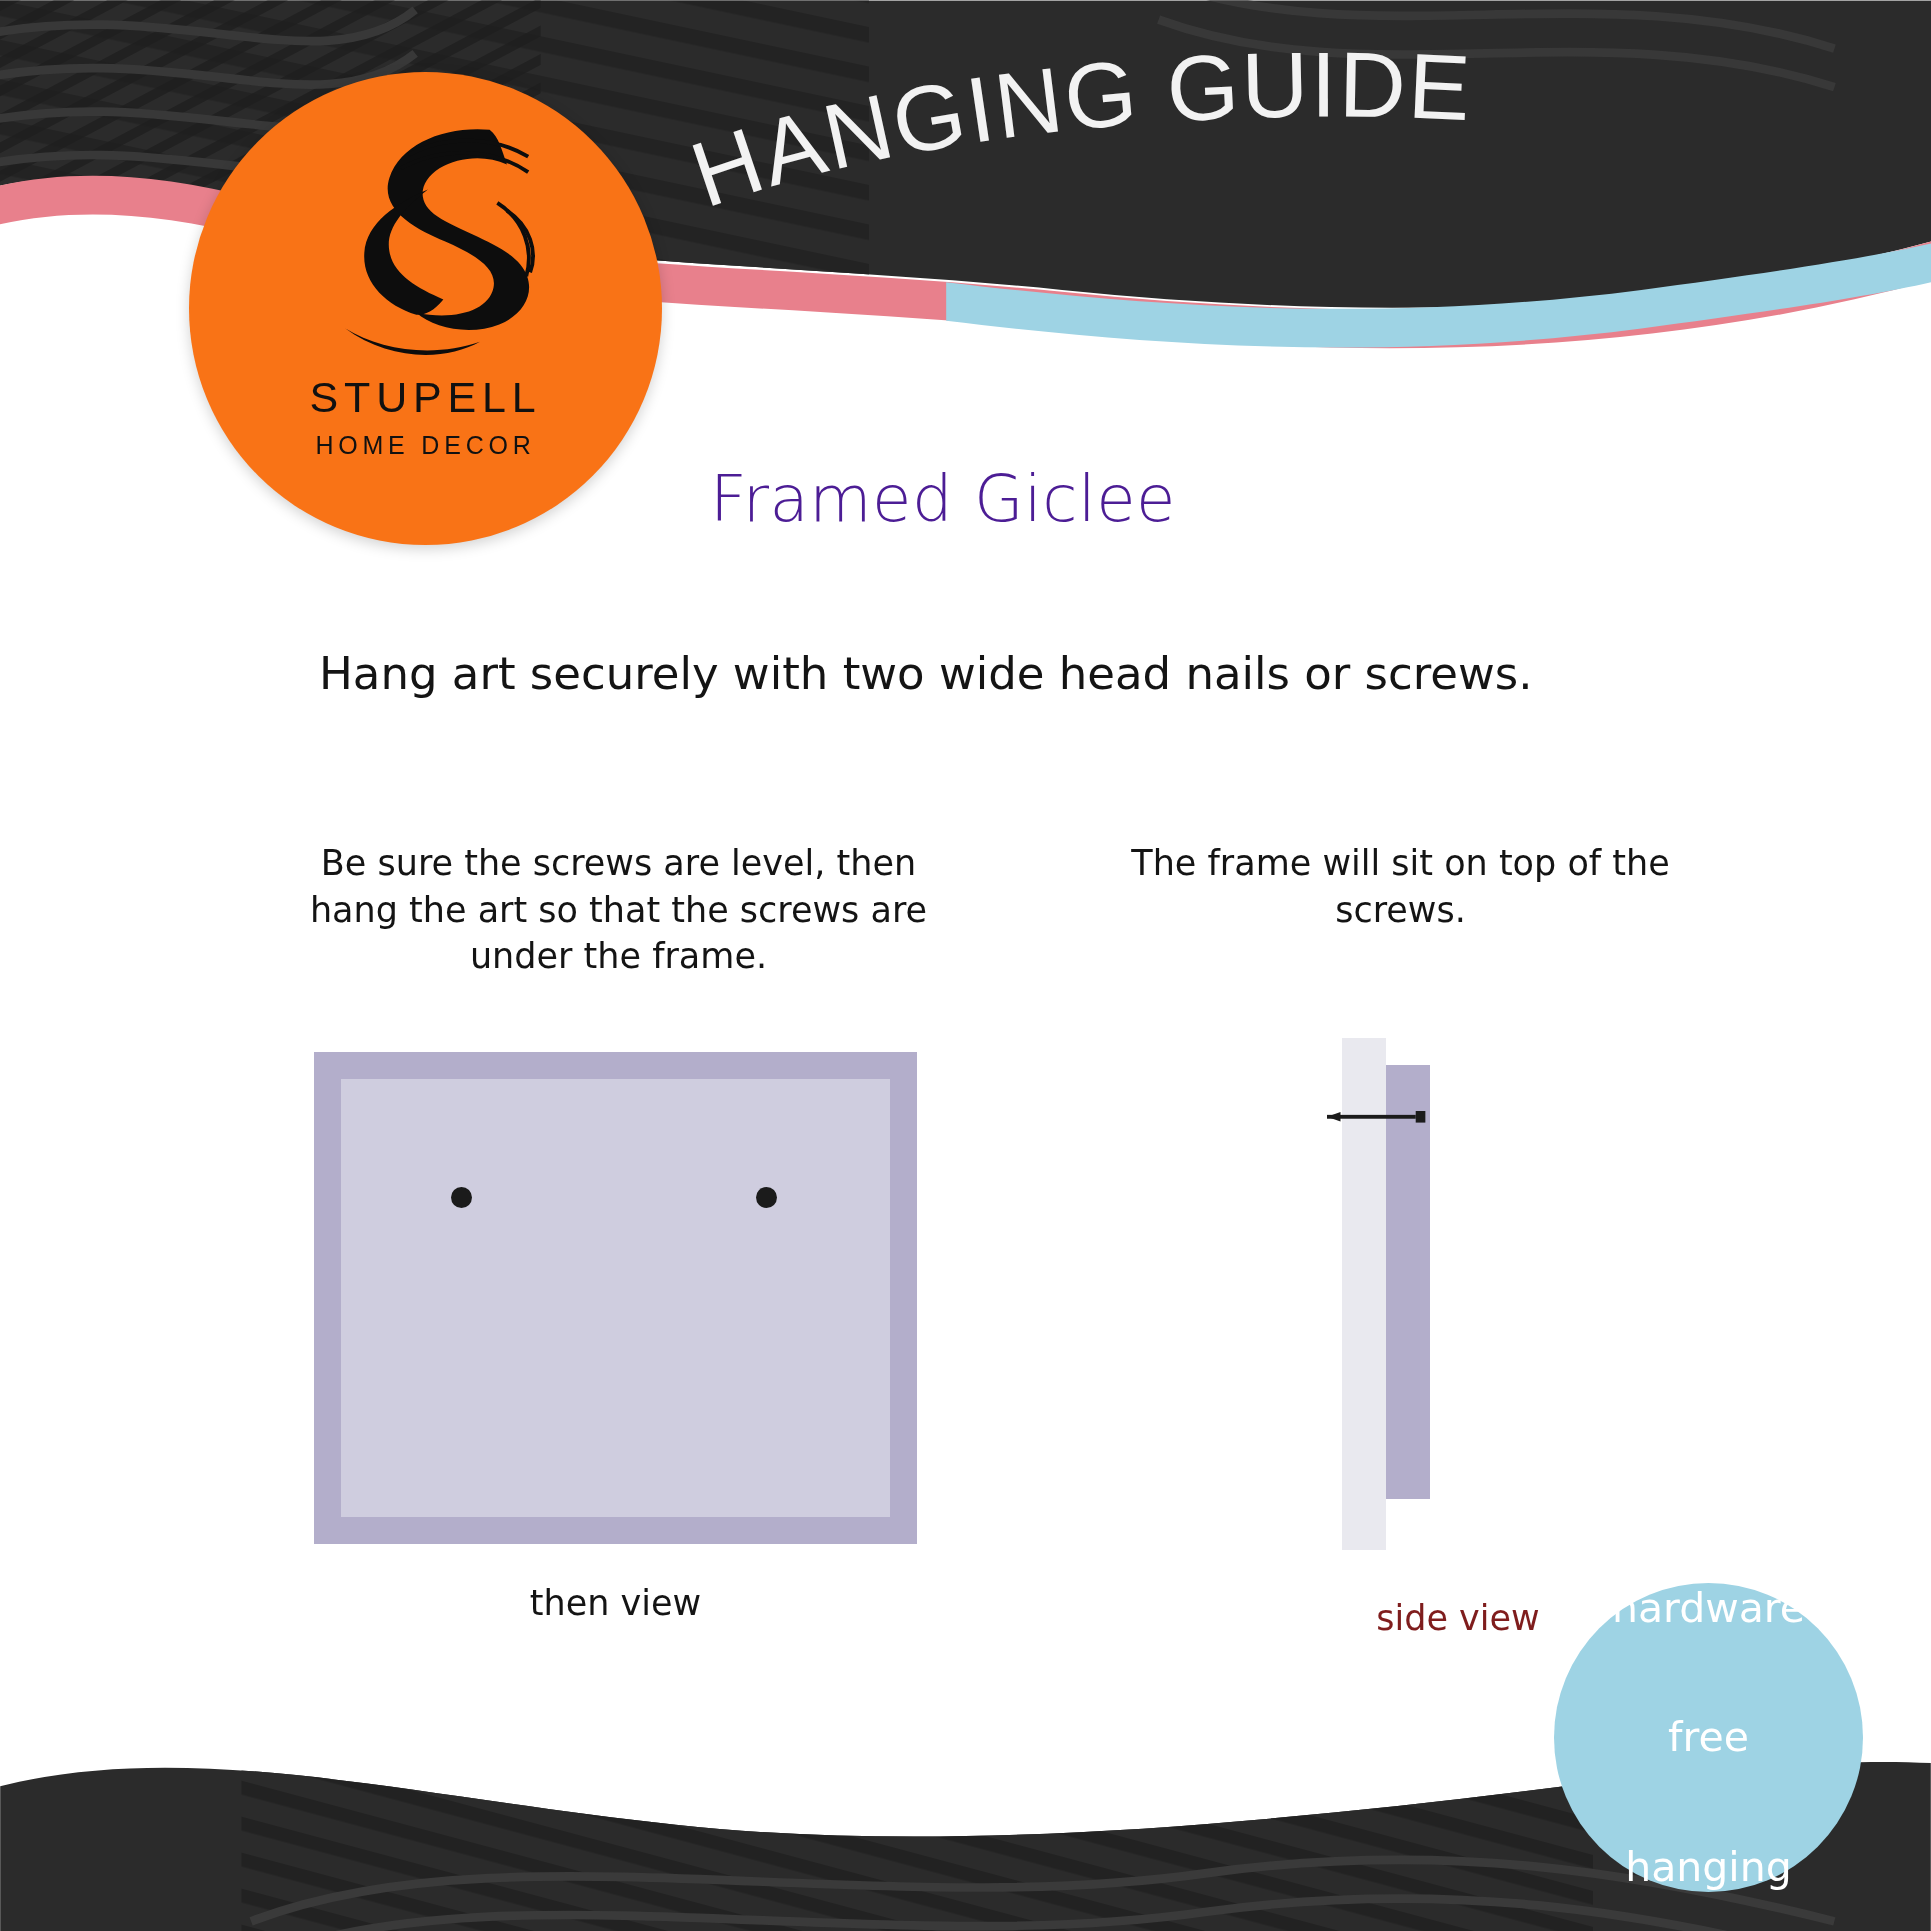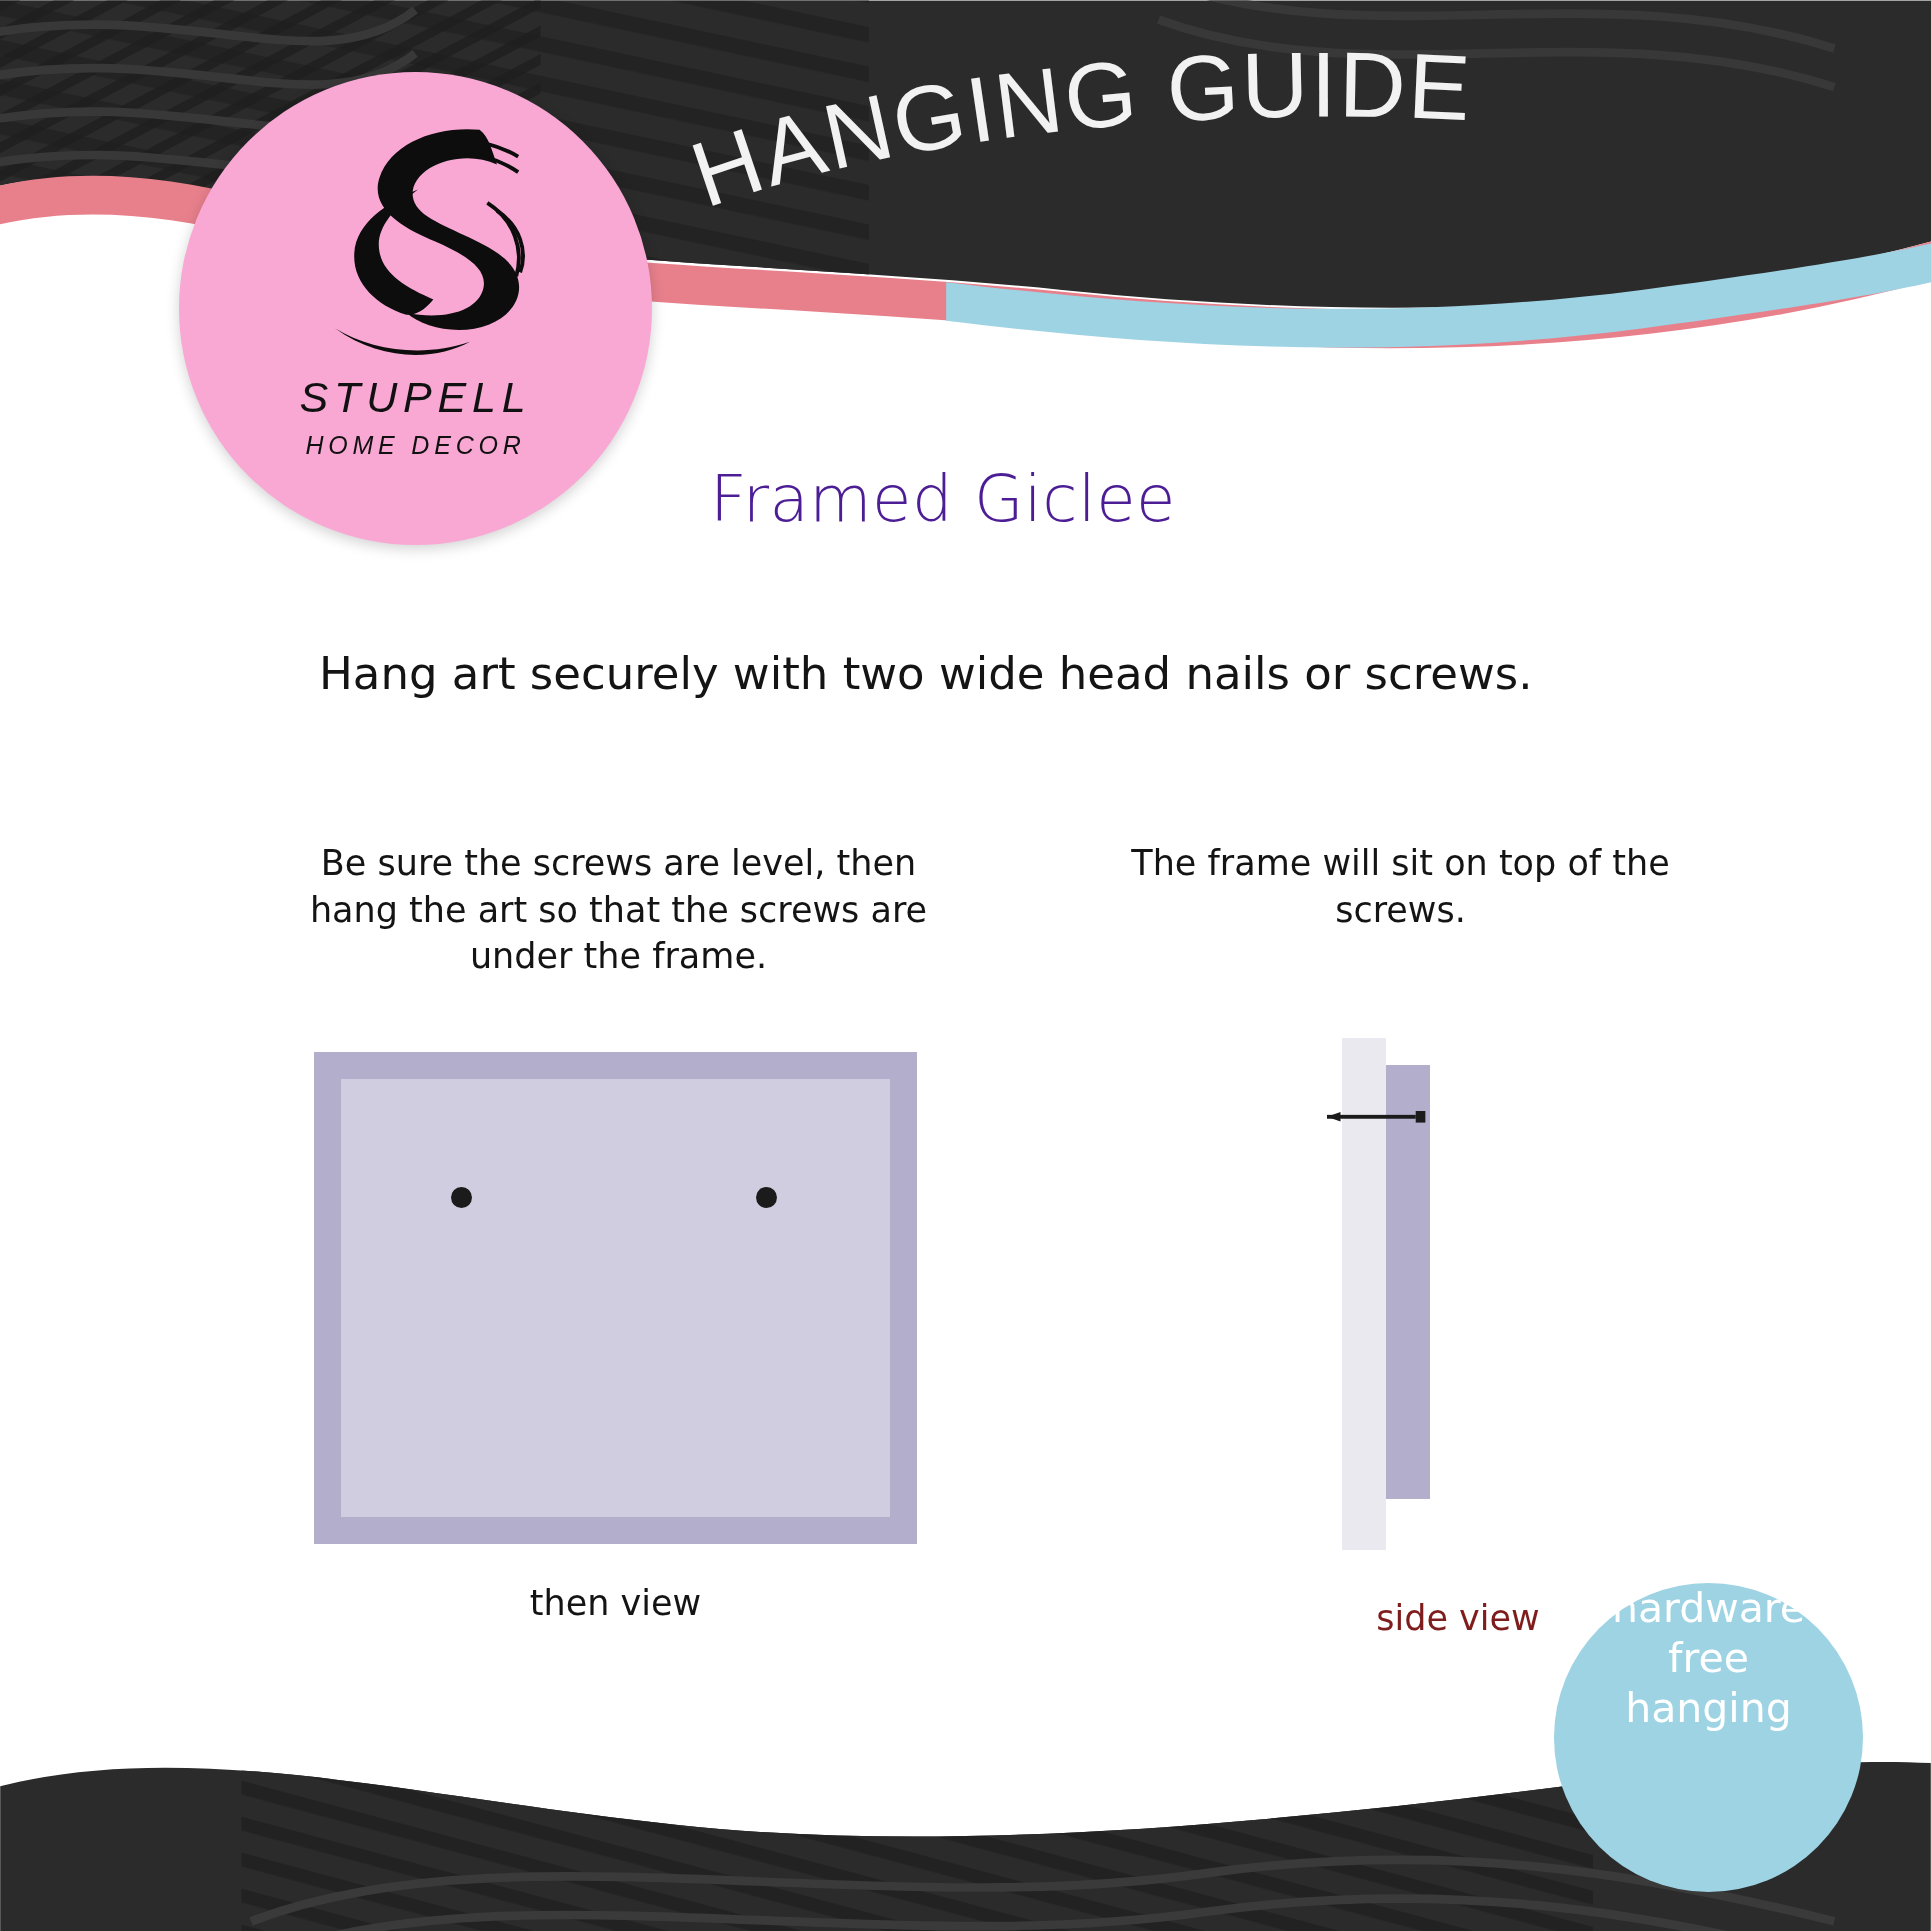--- a/index.html
+++ b/index.html
@@ -33,29 +33,28 @@
     bottom: 0;
     width: 1931px;
     height: 251px;
     overflow: hidden;
   }
   .bottom-banner svg { display: block; }
 
   
   .logo-circle {
     position: absolute;
-    left: 179px;
+    left: 189px;
     top: 72px;
     width: 473px;
     height: 473px;
     border-radius: 50%;
-    background: #f9a8d4;
+    background: #f97316;
     box-shadow: 0 3.9px 13.5px rgba(0,0,0,0.18);
     z-index: 6;
-    font-style: italic;
   }
   .logo-mark {
     position: absolute;
     left: 50%;
     top: 50px;
     transform: translateX(-50%);
     width: 251px;
     height: 241px;
   }
   .logo-name {
@@ -226,21 +225,21 @@
     left: 1554px;
     top: 1583px;
     width: 309px;
     height: 309px;
     border-radius: 50%;
     background: #9ed3e4;
     z-index: 8;
     display: flex;
     flex-direction: column;
     align-items: center;
-    justify-content: flex-start;
+    justify-content: space-between;
   }
   .badge span {
     display: block;
     color: #ffffff;
     font-family: "DejaVu Sans", sans-serif;
     font-size: 41px;
     line-height: 1.22;
     text-align: center;
   }
 </style>

